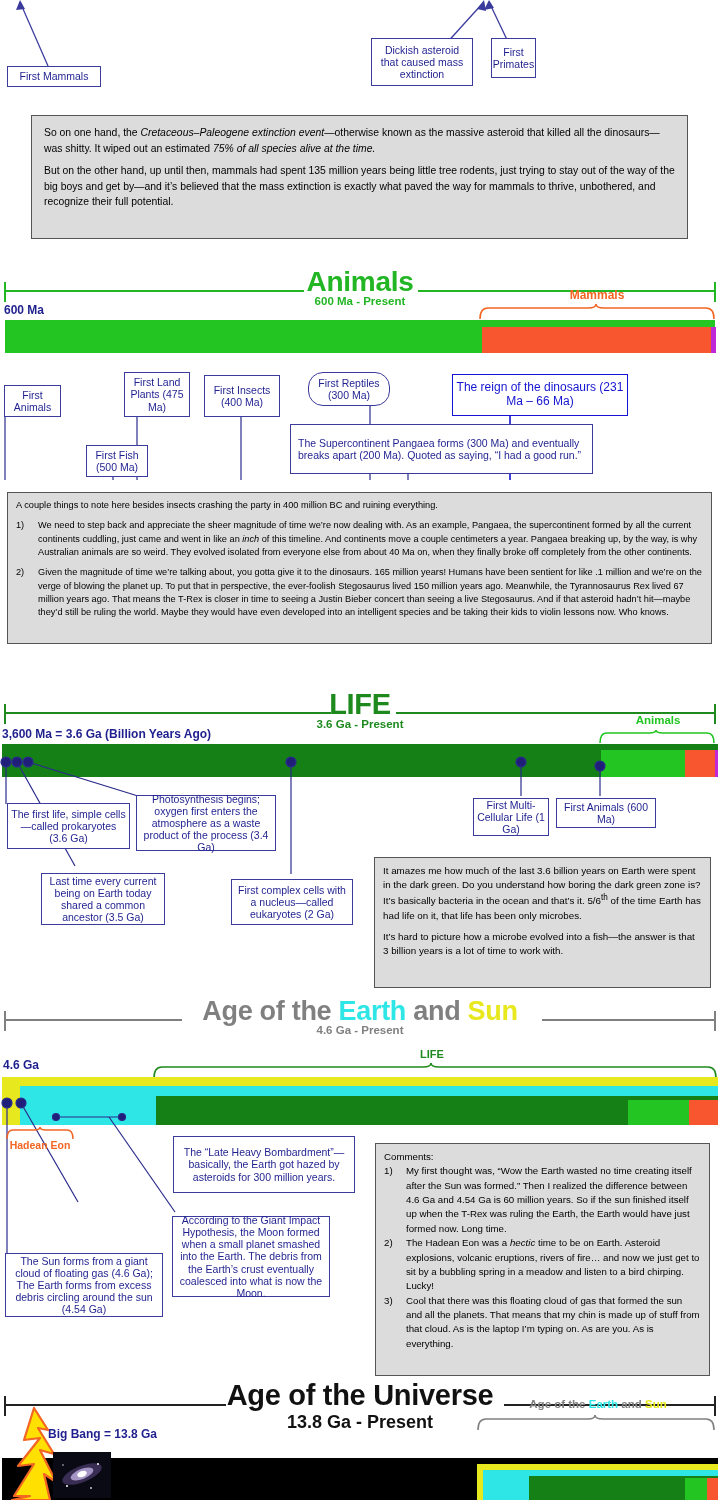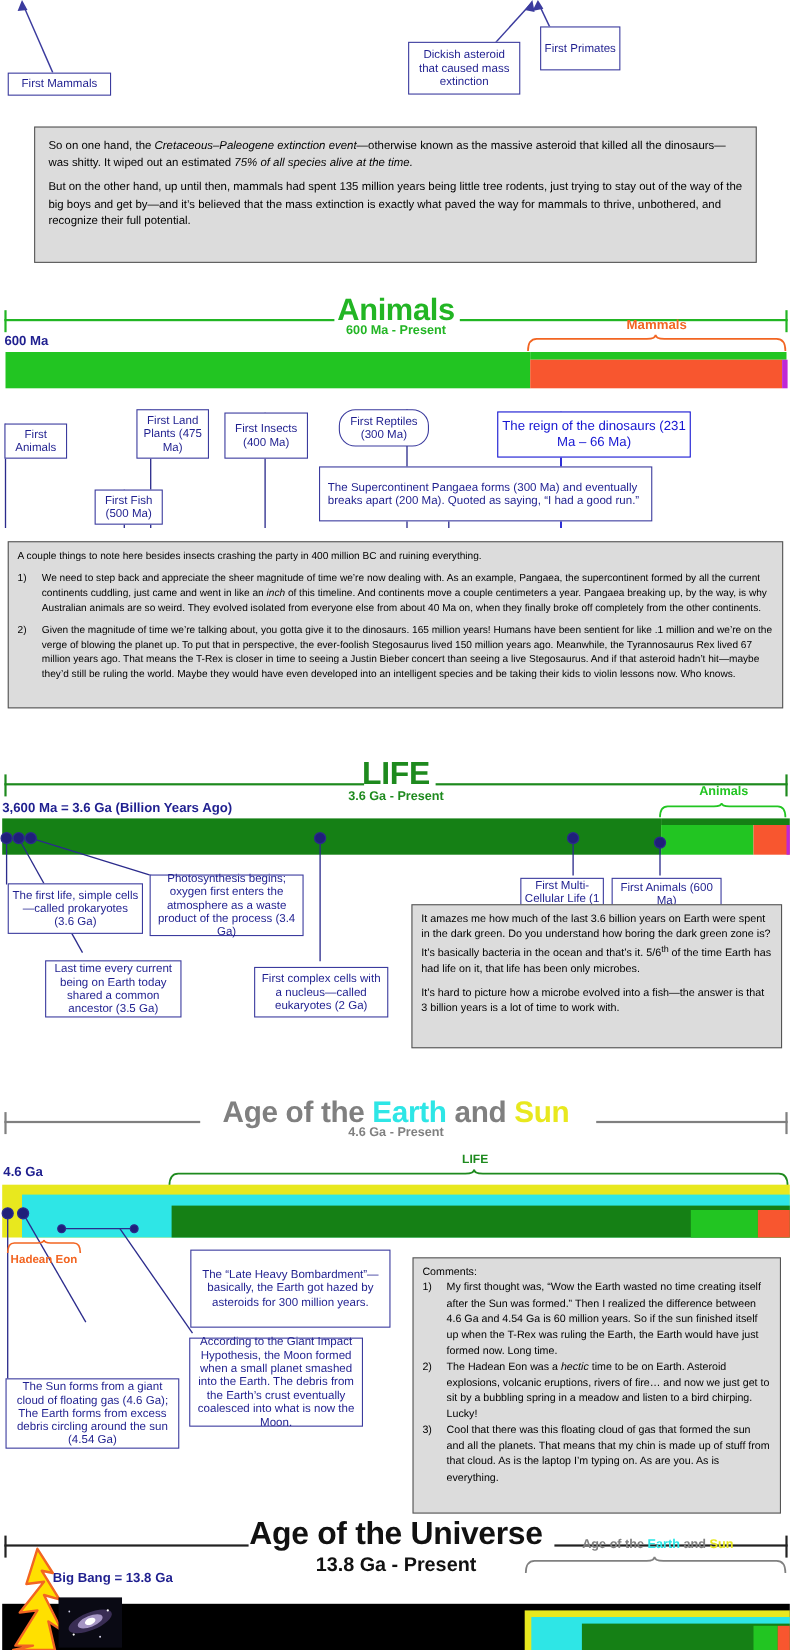--- a/index.html
+++ b/index.html
@@ -89,21 +89,21 @@
 </svg>
 
 <div class="callout" style="left:7px;top:66px;width:94px;height:21px;">
   <span>First Mammals</span>
 </div>
 
 <div class="callout" style="left:371px;top:38px;width:102px;height:48px;">
   <span>Dickish asteroid that caused mass extinction</span>
 </div>
 
-<div class="callout" style="left:491px;top:24px;width:73px;height:40px;">
+<div class="callout" style="left:491px;top:38px;width:45px;height:40px;">
   <span>First Primates</span>
 </div>
 
 <div class="notebox big" style="left:31px;top:115px;width:657px;height:124px;padding:9px 12px;">
   <p><span>So on one hand, the </span><em>Cretaceous–Paleogene extinction event</em><span>—otherwise known as the massive asteroid that killed all the dinosaurs—was shitty.  It wiped out an estimated </span><em>75% of all species alive at the time.</em></p>
   <p>But on the other hand, up until then, mammals had spent 135 million years being little tree rodents, just trying to stay out of the way of the big boys and get by—and it’s believed that the mass extinction is exactly what paved the way for mammals to thrive, unbothered, and recognize their full potential.</p>
 </div>
 
 <div class="ruler" style="left:4px;top:290px;width:712px;height:16px;">
   <div class="line" style="left:0;width:300px;background:#22b524;"></div>
@@ -240,21 +240,21 @@
 <div class="callout" style="left:231px;top:879px;width:122px;height:46px;">
   <span>First complex cells with a nucleus—called eukaryotes (2 Ga)</span>
 </div>
 <div class="callout" style="left:473px;top:798px;width:76px;height:38px;">
   <span>First Multi-Cellular Life (1 Ga)</span>
 </div>
 <div class="callout" style="left:556px;top:798px;width:100px;height:30px;">
   <span>First Animals (600 Ma)</span>
 </div>
 
-<div class="notebox" style="left:374px;top:822px;width:337px;height:131px;font-size:9.8px;line-height:1.45;">
+<div class="notebox" style="left:374px;top:857px;width:337px;height:131px;font-size:9.8px;line-height:1.45;">
   <p><span>It amazes me how much of the last 3.6 billion years on Earth were spent in the dark green.  Do you understand how boring the dark green zone is?  It’s basically bacteria in the ocean and that’s it.  5/6</span><sup>th</sup><span> of the time Earth has had life on it, that life has been only microbes.</span></p>
   <p>It’s hard to picture how a microbe evolved into a fish—the answer is that 3 billion years is a lot of time to work with.</p>
 </div>
 
 <div class="ruler" style="left:4px;top:1019px;width:712px;height:16px;">
   <div class="line" style="left:0;width:178px;background:#808080;"></div>
   <div class="line" style="left:538px;width:174px;background:#808080;"></div>
   <div class="cap" style="left:0;top:-8px;height:20px;background:#808080;"></div>
   <div class="cap" style="right:0;top:-8px;height:20px;background:#808080;"></div>
 </div>
@@ -289,21 +289,21 @@
       <circle cx="122" cy="40" r="3.5"></circle>
     <line x1="109" y1="40" x2="175" y2="135"></line>
   </g>
 </svg>
 
 <svg class="brace" style="left:5px;top:1127px;width:70px;height:13px;">
   <path d="M2,12 Q2,3 8,3 L29,3 Q35,3 35,0 Q35,3 41,3 L62,3 Q68,3 68,12" fill="none" stroke="#f26522" stroke-width="1.5"></path>
 </svg>
 <div class="brace-label" style="left:5px;top:1140px;width:70px;font-size:10.5px;color:#f26522;line-height:1.1;">Hadean Eon</div>
 
-<div class="callout" style="left:173px;top:1136px;width:182px;height:71px;">
+<div class="callout" style="left:173px;top:1136px;width:182px;height:57px;">
   <span>The “Late Heavy Bombardment”—basically, the Earth got hazed by asteroids for 300 million years.</span>
 </div>
 <div class="callout" style="left:172px;top:1216px;width:158px;height:81px;">
   <span>According to the Giant Impact Hypothesis, the Moon formed when a small planet smashed into the Earth.  The debris from the Earth’s crust eventually coalesced into what is now the Moon.</span>
 </div>
 <div class="callout" style="left:5px;top:1253px;width:158px;height:64px;">
   <span>The Sun forms from a giant cloud of floating gas (4.6 Ga); The Earth forms from excess debris circling around the sun (4.54 Ga)</span>
 </div>
 
 <div class="notebox" style="left:375px;top:1143px;width:335px;height:233px;font-size:9.7px;line-height:1.48;">

